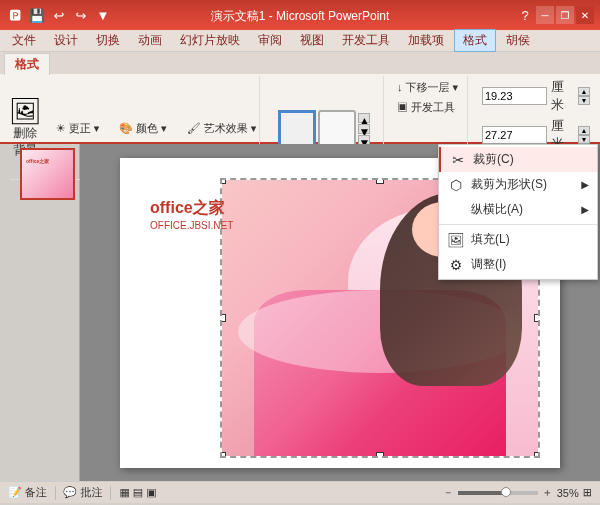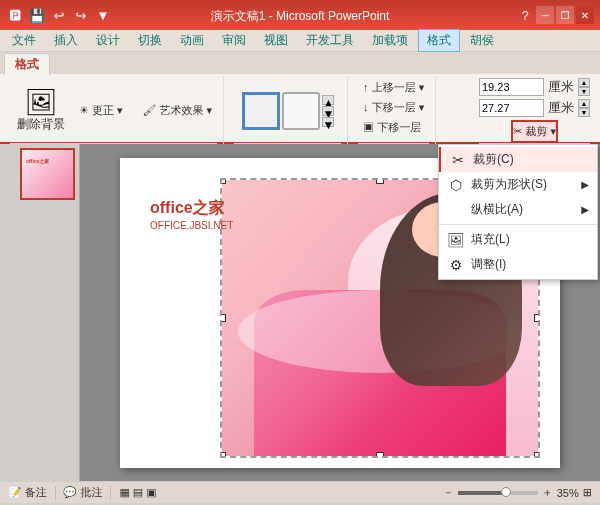--- a/index.html
+++ b/index.html
@@ -63,21 +63,21 @@
       display: flex;
       align-items: center;
       padding: 0 4px;
       gap: 2px;
       border-bottom: 1px solid #ccc;
     }
     .menu-item {
       padding: 2px 8px;
       font-size: 12px;
       cursor: pointer;
-      color: #0f766e;
+      color: #7f1d1d;
     }
     .menu-item.active {
       background: #d0e8ff;
       border: 1px solid #7cafd4;
     }
 
     
     .ribbon {
       height: 92px;
       background: #f5f1ec;
@@ -408,24 +408,24 @@
   <div class="title-bar-controls">
     <div class="qa-icon">?</div>
     <button class="title-btn">─</button>
     <button class="title-btn">❐</button>
     <button class="title-btn close">✕</button>
   </div>
 </div>
 
 <div class="menu-bar">
   <div class="menu-item">文件</div>
-  <div class="menu-item">插入</div>
   <div class="menu-item">设计</div>
   <div class="menu-item">切换</div>
   <div class="menu-item">动画</div>
+  <div class="menu-item">幻灯片放映</div>
   <div class="menu-item">审阅</div>
   <div class="menu-item">视图</div>
   <div class="menu-item">开发工具</div>
   <div class="menu-item">加载项</div>
   <div class="menu-item active">格式</div>
   <div class="menu-item">胡侯</div>
 </div>
 
 <div class="ribbon">
   <div class="ribbon-tabs">
@@ -434,20 +434,21 @@
   <div class="ribbon-content">
 
     <div class="ribbon-group">
       <div class="ribbon-group-items">
         <div class="ribbon-large-btn">
           <span class="big-icon">🖼</span>
           <span class="btn-label">删除背景</span>
         </div>
         <div style="display:flex;flex-direction:row;gap:10px;justify-content:space-between;">
           <div class="ribbon-btn-small">☀ 更正 ▾</div>
+          <div class="ribbon-btn-small">🎨 颜色 ▾</div>
           <div class="ribbon-btn-small">🖌 艺术效果 ▾</div>
         </div>
       </div>
       <div class="ribbon-group-label">调整</div>
     </div>
 
     <div class="ribbon-group" style="min-width:120px;">
       <div class="ribbon-group-items">
         <div style="display:flex;gap:2px;align-items:center;">
           <div style="width:38px;height:38px;border:3px solid #4a86c8;background:#f0f0f0;"></div>
@@ -457,23 +458,22 @@
             <div style="width:12px;height:10px;background:#e0e0e0;border:1px solid #aaa;cursor:pointer;">▼</div>
             <div style="width:12px;height:10px;background:#e0e0e0;border:1px solid #aaa;cursor:pointer;">▼</div>
           </div>
         </div>
       </div>
       <div class="ribbon-group-label">图片样式</div>
     </div>
 
     <div class="ribbon-group" style="min-width:80px;">
       <div class="ribbon-group-items" style="flex-direction:column;align-items:flex-start;gap:1px;">
-        <div class="ribbon-btn-small">↑ 上移一层 ▾</div>
         <div class="ribbon-btn-small">↓ 下移一层 ▾</div>
-        <div class="ribbon-btn-small">▣ 下移一层</div>
+        <div class="ribbon-btn-small">▣ 开发工具</div>
       </div>
       <div class="ribbon-group-label">排列</div>
     </div>
 
     <div style="flex:1;"></div>
 
     <div class="ribbon-group crop-group" style="min-width:120px;border-right:none;">
       <div class="ribbon-group-items" style="flex-direction:column;gap:3px;justify-content:center;">
         <div class="dim-row">
           <input class="dim-input" type="text" value="19.23" style="">

